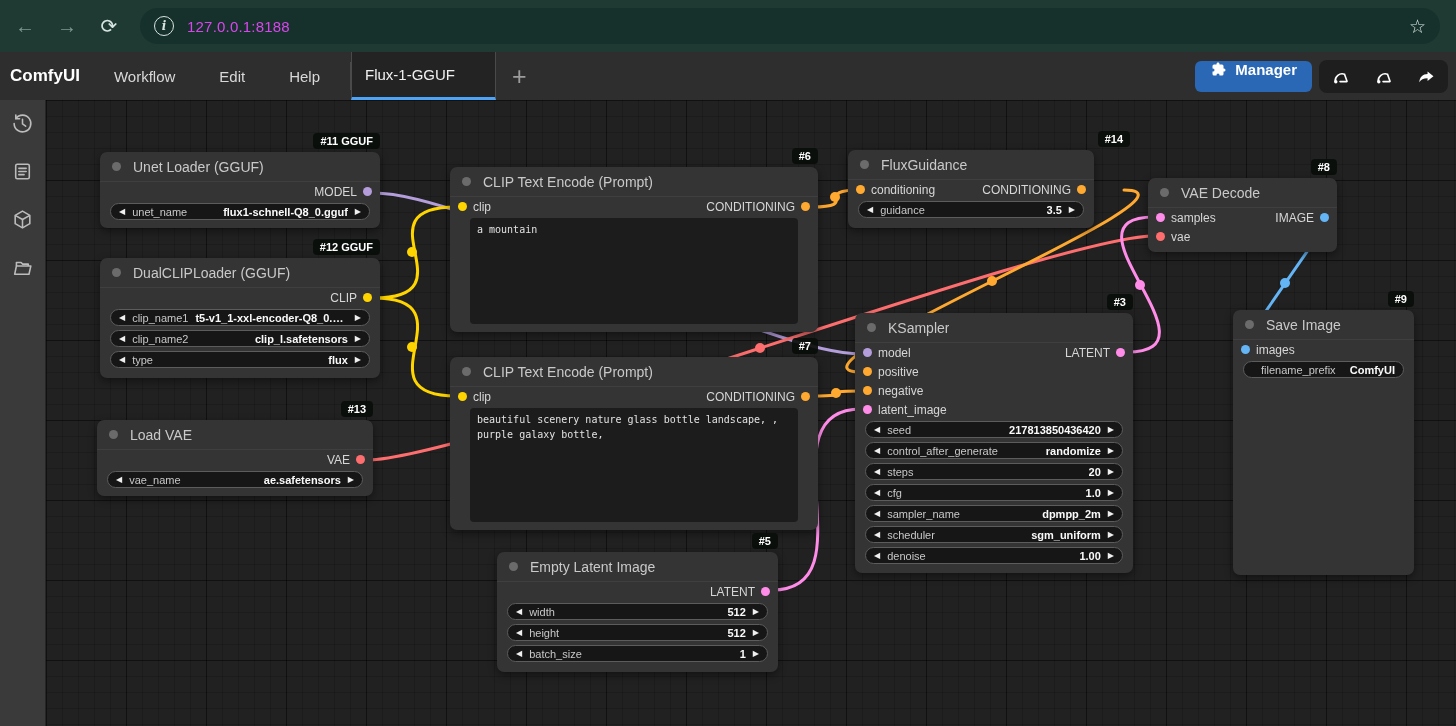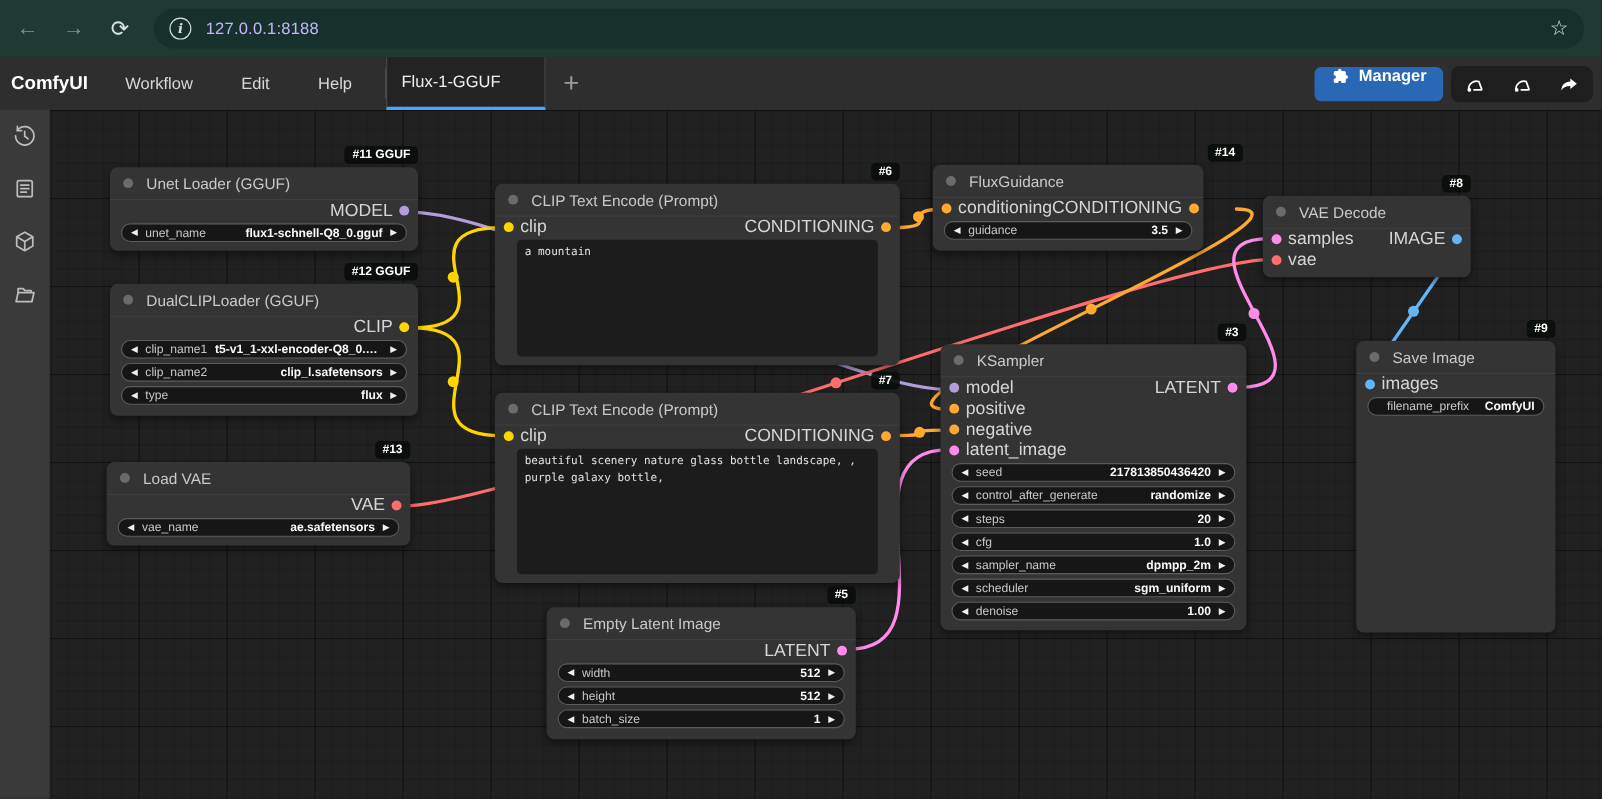--- a/index.html
+++ b/index.html
@@ -10,21 +10,21 @@
   .browser-bar { position:absolute; left:0; top:0; width:1456px; height:52px;
                  background:#1e3a33; display:flex; align-items:center; }
   .nav-btn { width:34px; height:34px; display:flex; align-items:center; justify-content:center;
              font-size:20px; color:#7d9a92; margin-left:8px; border-radius:50%; cursor:pointer; }
   .nav-btn.light { color:#d7e4e0; }
   .url-pill { flex:1; height:36px; margin:0 16px 0 14px; background:#16312b; border-radius:18px;
               display:flex; align-items:center; padding:0 14px; }
   .info-icon { width:20px; height:20px; border:1.6px solid #d7e4e0; border-radius:50%;
                color:#d7e4e0; font-size:12px; display:flex; align-items:center; justify-content:center;
                font-family:"DejaVu Serif", serif; font-style:italic; font-weight:bold; }
-  .url-text { color:#c4b5fd; font-size:15px; margin-left:13px; letter-spacing:.2px; }
+  .url-text { color:#d946ef; font-size:15px; margin-left:13px; letter-spacing:.2px; }
   .star { margin-left:auto; color:#d7e4e0; font-size:19px; }
 
   
   .menubar { position:absolute; left:0; top:52px; width:1456px; height:48px; background:#2e2e2e;
              display:flex; align-items:stretch; }
   .brand { color:#ffffff; font-weight:bold; font-size:17px; padding:0 12px 0 10px;
            display:flex; align-items:center; }
   .menu-item { color:#d8d8d8; font-size:15px; padding:0 22px; display:flex; align-items:center; }
   .tab-sep { width:1px; background:#4a4a4a; margin:10px 0 10px 8px; }
   .wf-tab { width:145px; background:#232323; border-left:1px solid #4a4a4a; border-right:1px solid #4a4a4a;
@@ -55,21 +55,21 @@
       background-size:80px 80px, 80px 80px, 16px 16px, 16px 16px; }
   #wire-layer { position:absolute; left:0; top:0; z-index:1; }
 
   .node { position:absolute; z-index:2; background:#343434; border-radius:7px;
           box-shadow:0 3px 8px rgba(0,0,0,.45); display:flex; flex-direction:column; }
   .node-header { height:30px; flex:0 0 30px; display:flex; align-items:center; gap:12px; padding:0 12px;
                  border-bottom:1px solid rgba(255,255,255,.06); }
   .collapse-dot { width:9px; height:9px; border-radius:50%; background:#6b6b6b; flex:0 0 9px; }
   .node-title { color:#c9c9c9; font-size:14px; white-space:nowrap; overflow:hidden; }
   .slot-row { height:19px; flex:0 0 19px; display:flex; align-items:center; padding:0 8px;
-              font-size:16px; color:#d6d6d6; }
+              font-size:12px; color:#d6d6d6; }
   .slot-in { display:flex; align-items:center; gap:6px; }
   .slot-out { display:flex; align-items:center; gap:6px; margin-left:auto; }
   .slot-dot { width:9px; height:9px; border-radius:50%; flex:0 0 9px; }
   .widgets { padding-top:2px; }
   .widget { height:17px; margin:0 10px 4px; background:#161616; border:1px solid #5c5c5c;
             border-radius:10px; display:flex; align-items:center; padding:0 8px; gap:7px;
             font-size:11px; color:#c8c8c8; cursor:pointer; }
   .widget .arrow { color:#f0f0f0; font-size:8px; line-height:1; }
   .widget .wname { white-space:nowrap; }
   .widget .wval { margin-left:auto; color:#fafafa; font-weight:bold; white-space:nowrap;

